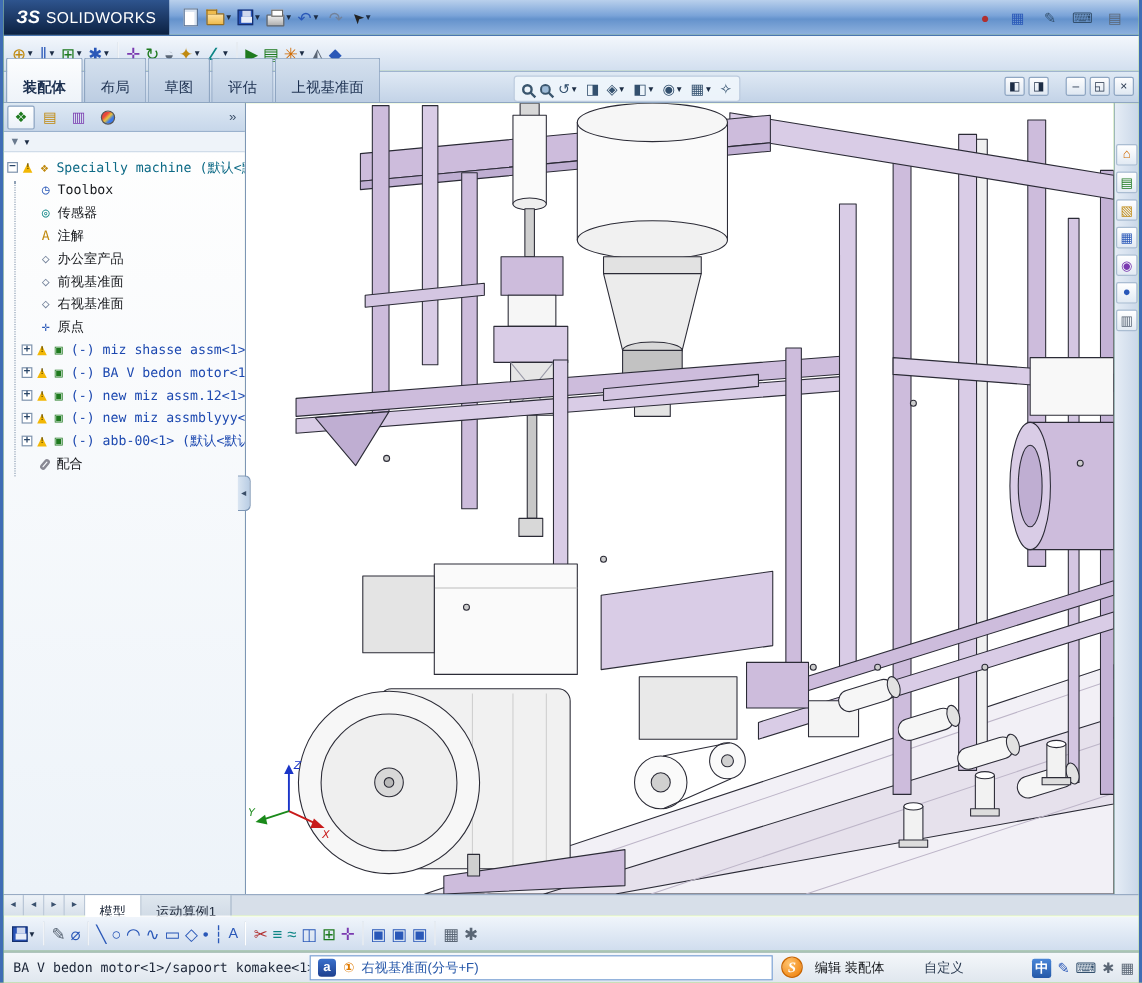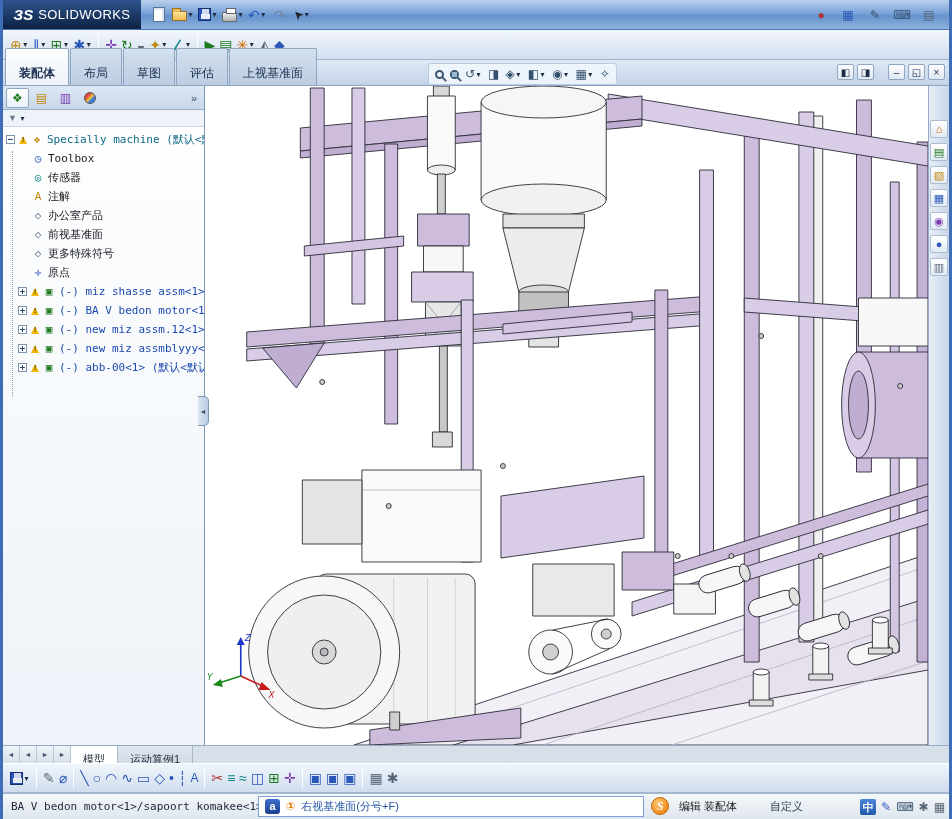--- a/index.html
+++ b/index.html
@@ -349,21 +349,21 @@
           <span class="tlabel black">办公室产品</span>
         </div>
         <div class="trow lvl1">
           <span class="exp ghost"></span>
           <span class="ti c-steel">◇</span>
           <span class="tlabel black">前视基准面</span>
         </div>
         <div class="trow lvl1">
           <span class="exp ghost"></span>
           <span class="ti c-steel">◇</span>
-          <span class="tlabel black">更多特殊符号</span>
+          <span class="tlabel black">右视基准面</span>
         </div>
         <div class="trow lvl1">
           <span class="exp ghost"></span>
           <span class="ti c-blue">✛</span>
           <span class="tlabel black">原点</span>
         </div>
         <div class="trow lvl1">
           <span class="exp">+</span>
           <span class="warn"></span>
           <span class="ti c-green">▣</span>
@@ -385,20 +385,25 @@
           <span class="exp">+</span>
           <span class="warn"></span>
           <span class="ti c-green">▣</span>
           <span class="tlabel blue">(-) new miz assmblyyy&lt;1</span>
         </div>
         <div class="trow lvl1">
           <span class="exp">+</span>
           <span class="warn"></span>
           <span class="ti c-green">▣</span>
           <span class="tlabel blue">(-) abb-00&lt;1&gt; (默认&lt;默认</span>
+        </div>
+        <div class="trow lvl1">
+          <span class="exp ghost"></span>
+          <span class="clip"></span>
+          <span class="tlabel black">配合</span>
         </div>
       </div>
     </div>
 
     <div class="splitter">◄</div>
 
     <div class="viewport">
       <svg viewBox="0 0 728 659" preserveAspectRatio="none">
         <g stroke="#2b2b36" stroke-width="0.9" fill="none" stroke-linejoin="round">
 

